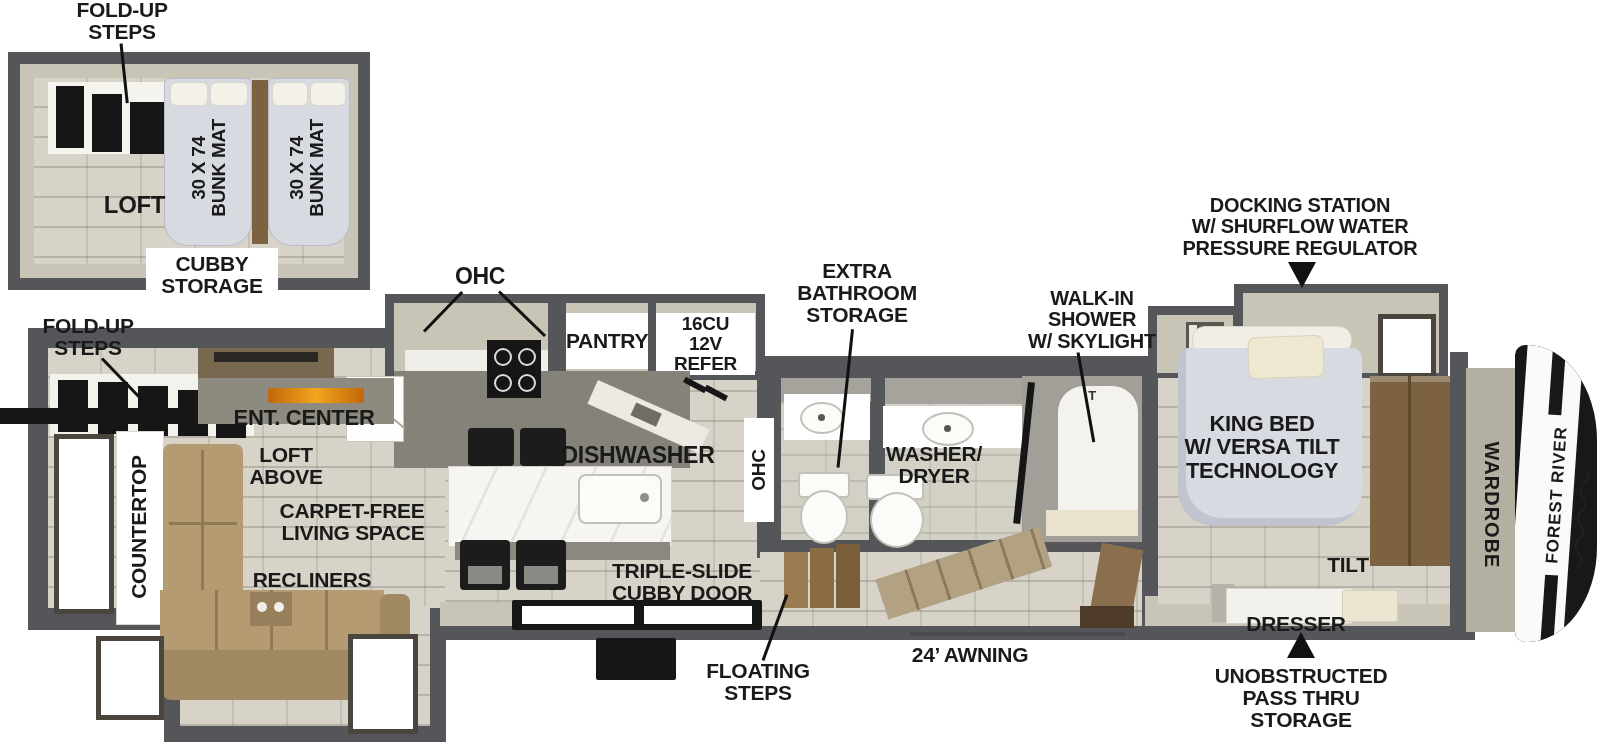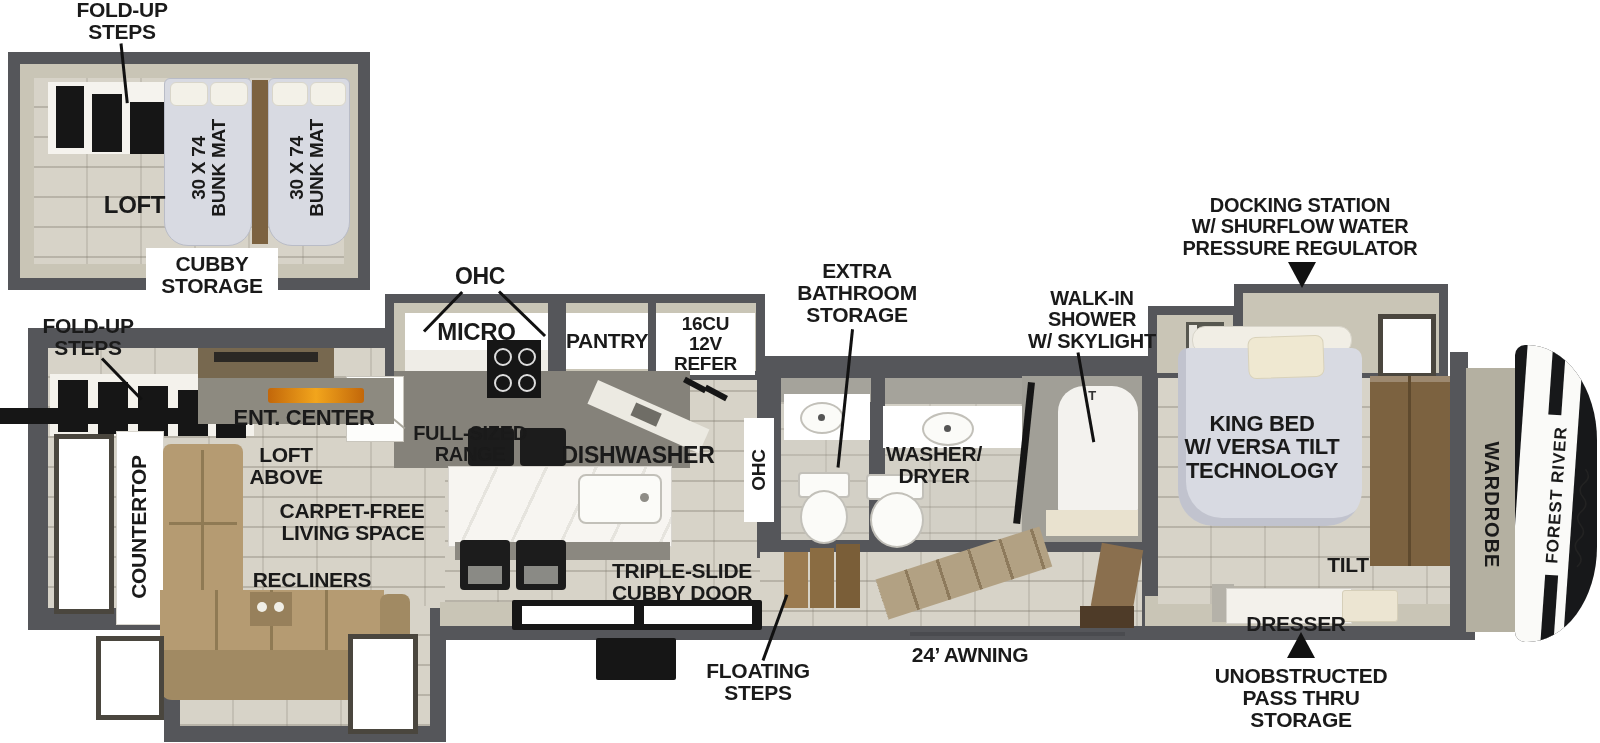--- a/index.html
+++ b/index.html
@@ -68,21 +68,20 @@
   <div class="a wall" style="left:28px;top:608px;width:145px;height:22px;"></div>
   <div class="a wall" style="left:164px;top:596px;width:16px;height:146px;"></div>
   <div class="a wall" style="left:164px;top:726px;width:282px;height:16px;"></div>
   <div class="a wall" style="left:430px;top:596px;width:16px;height:146px;"></div>
   <div class="a floor" style="left:48px;top:348px;width:397px;height:260px;"></div>
   <div class="a floor" style="left:180px;top:606px;width:250px;height:120px;"></div>
   <div class="a floor" style="left:445px;top:362px;width:315px;height:246px;"></div>
 
   <div class="a wall" style="left:385px;top:294px;width:380px;height:86px;"></div>
   <div class="a beige" style="left:394px;top:303px;width:362px;height:68px;"></div>
-  <div class="a white-box lbl" style="left:405px;top:313px;width:143px;height:38px;font-size:24px;">MICRO</div>
   <div class="a wall" style="left:548px;top:303px;width:18px;height:68px;"></div>
   <div class="a white-box lbl" style="left:566px;top:313px;width:82px;height:56px;font-size:21px;">PANTRY</div>
   <div class="a wall" style="left:648px;top:303px;width:8px;height:68px;"></div>
   <div class="a white-box lbl" style="left:656px;top:313px;width:99px;height:62px;font-size:19px;">16CU
 12V REFER</div>
   <div class="a" style="left:405px;top:350px;width:143px;height:22px;background:#efede7;"></div>
   <div class="a gray-counter" style="left:394px;top:371px;width:296px;height:97px;"></div>
   <div class="a blk" style="left:487px;top:340px;width:54px;height:58px;">
     <div class="a" style="left:7px;top:8px;width:14px;height:14px;border:2px solid #ddd;border-radius:50%;"></div>
     <div class="a" style="left:31px;top:8px;width:14px;height:14px;border:2px solid #ddd;border-radius:50%;"></div>
@@ -231,22 +230,20 @@
   </div>
 
   <div class="a lbl" style="left:34px;top:316px;width:108px;height:42px;font-size:21px;">FOLD-UP
 STEPS</div>
   <div class="a leader" style="left:102px;top:357px;width:57px;transform:rotate(46deg);"></div>
 
   <div class="a lbl" style="left:452px;top:262px;width:56px;height:28px;font-size:23px;">OHC</div>
   <div class="a leader" style="left:424px;top:330px;width:55px;transform:rotate(-46deg);"></div>
   <div class="a leader" style="left:499px;top:290px;width:64px;transform:rotate(44deg);"></div>
 
-  <div class="a lbl" style="left:408px;top:422px;width:124px;height:44px;font-size:20px;">FULL-SIZED
-RANGE</div>
   <div class="a lbl" style="left:566px;top:440px;width:144px;height:30px;font-size:23px;">DISHWASHER</div>
 
   <div class="a lbl" style="left:231px;top:405px;width:146px;height:26px;font-size:22px;">ENT. CENTER</div>
   <div class="a lbl" style="left:246px;top:444px;width:80px;height:44px;font-size:21px;">LOFT
 ABOVE</div>
   <div class="a lbl" style="left:276px;top:500px;width:152px;height:44px;font-size:21px;text-align:right;">CARPET-FREE
 LIVING SPACE</div>
   <div class="a lbl" style="left:250px;top:566px;width:124px;height:28px;font-size:21px;">RECLINERS</div>
 
   <div class="a lbl" style="left:600px;top:560px;width:164px;height:44px;font-size:21px;">TRIPLE-SLIDE

